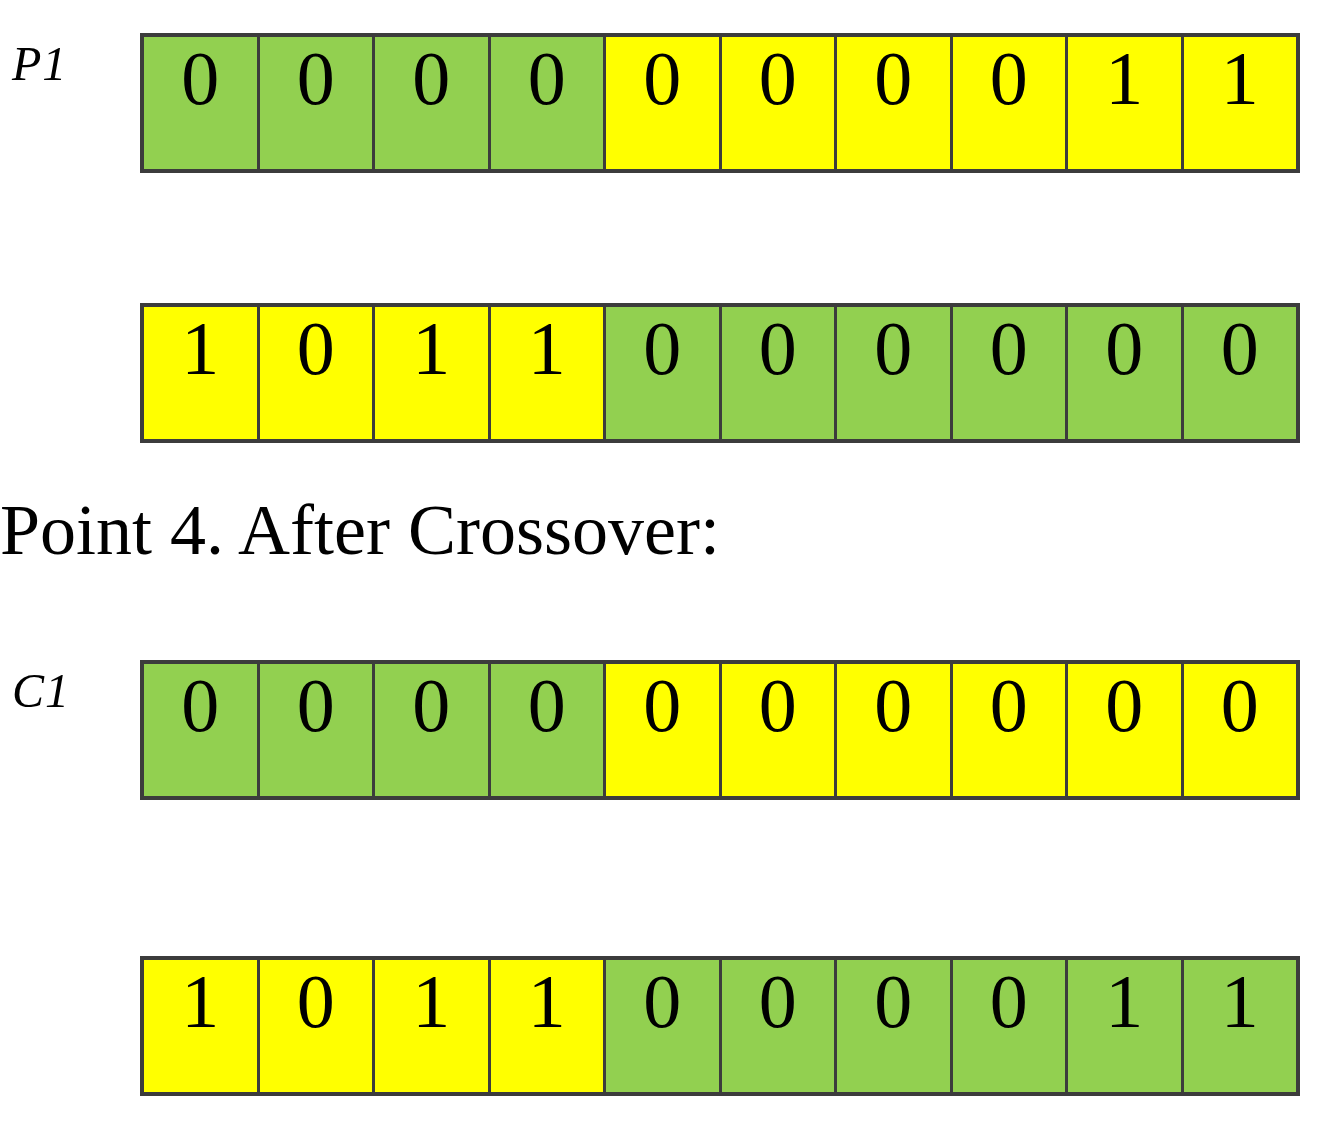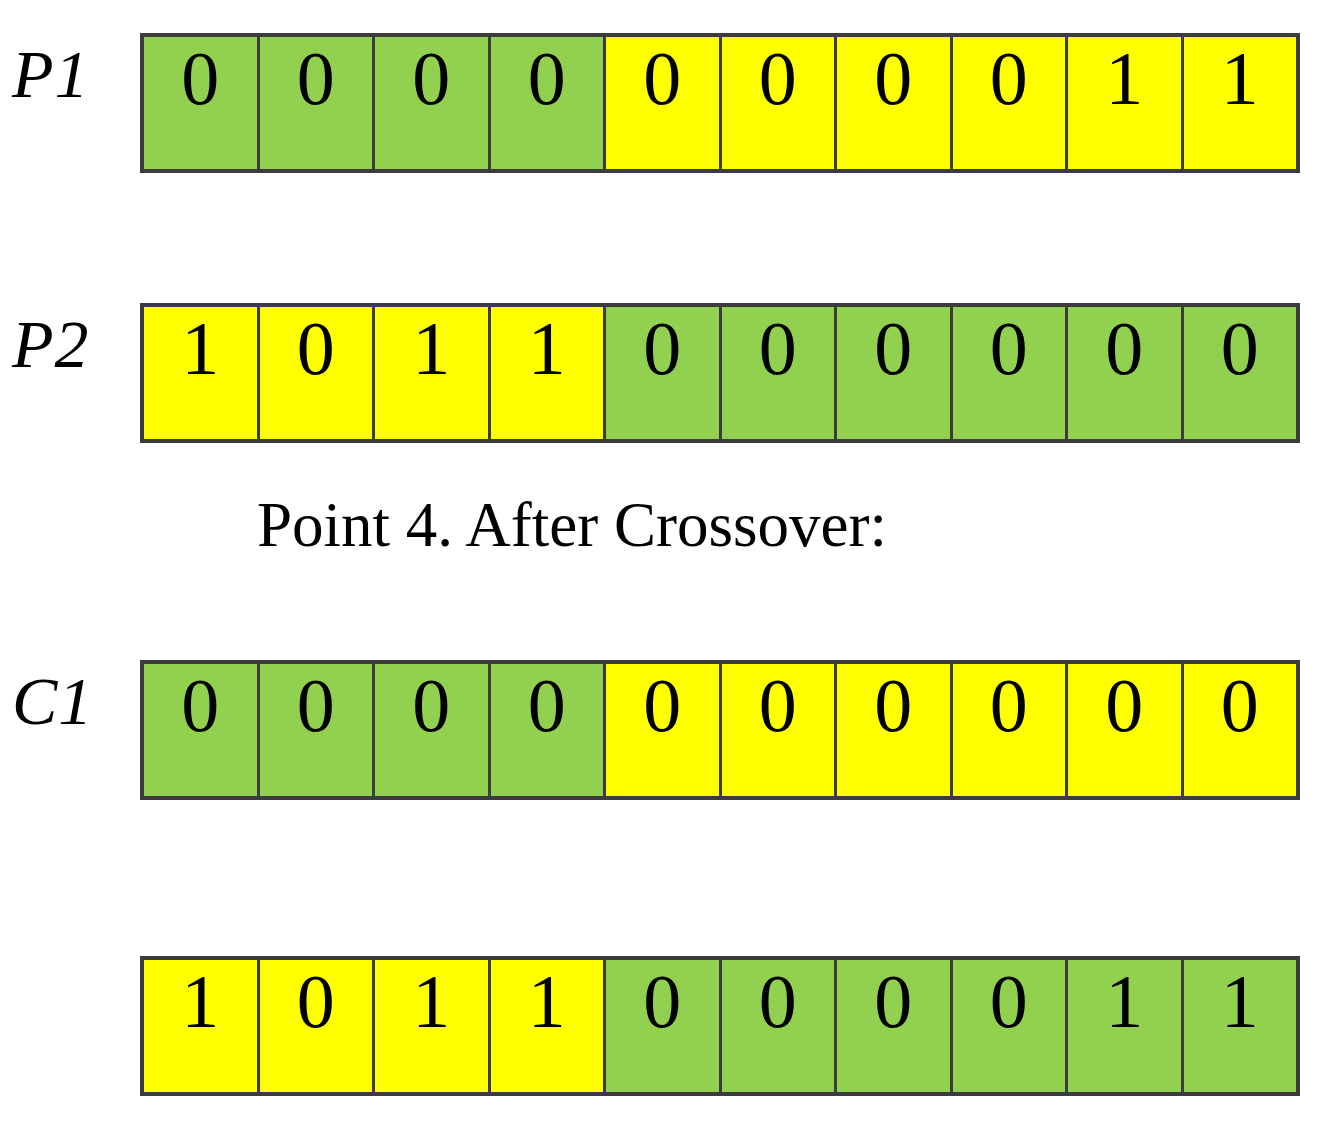--- a/index.html
+++ b/index.html
@@ -18,21 +18,21 @@
   .genome-row {
     position: absolute;
     left: 0;
     width: 1321px;
     height: 140px;
   }
   .row-label {
     position: absolute;
     left: 12px;
     top: 7px;
-    font-size: 68px;
+    font-size: 48px;
     font-style: italic;
     line-height: 1;
     letter-spacing: 1px;
   }
   .cells {
     position: absolute;
     left: 140px;
     top: 0;
     width: 1160px;
     height: 140px;
@@ -56,22 +56,21 @@
   .cell span {
     margin-top: 3px;
   }
   .cell[data-color="green"] { background: var(--cell-green, #92D050); }
   .cell[data-color="yellow"] { background: var(--cell-yellow, #FFFF00); }
   .caption {
     position: absolute;
     left: 0;
     top: 494px;
     width: 1144px;
-    text-align: center;
-    font-size: 63px;
+    font-size: 72px;
     line-height: 1;
     white-space: nowrap;
   }
   #row-p1 { top: 33px; }
   #row-p2 { top: 303px; }
   #row-c1 { top: 660px; padding-left: 38px; }
   #row-c2 { top: 956px; }
 </style>
 </head>
 <body style="color: rgb(0, 0, 0);">
@@ -108,21 +107,20 @@
         <div class="cell" data-color="yellow">
           <span>1</span>
         </div>
         <div class="cell" data-color="yellow">
           <span>1</span>
         </div>
       </div>
   </div>
 
   <div id="row-p2" class="genome-row">
-    <span class="row-label">P2</span>
     <div class="cells">
         <div class="cell" data-color="yellow">
           <span>1</span>
         </div>
         <div class="cell" data-color="yellow">
           <span>0</span>
         </div>
         <div class="cell" data-color="yellow">
           <span>1</span>
         </div>

